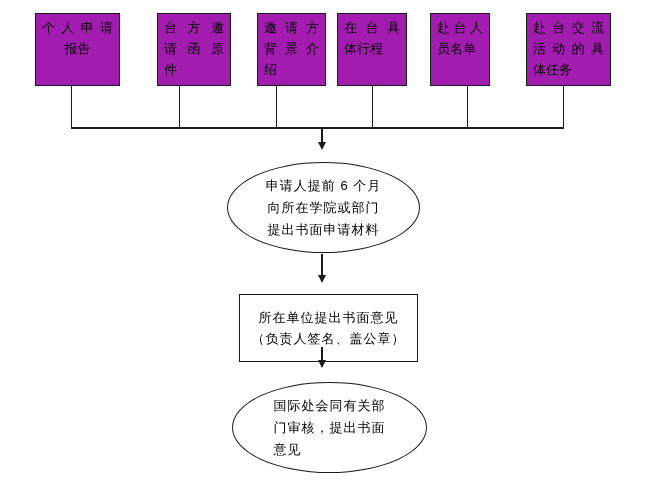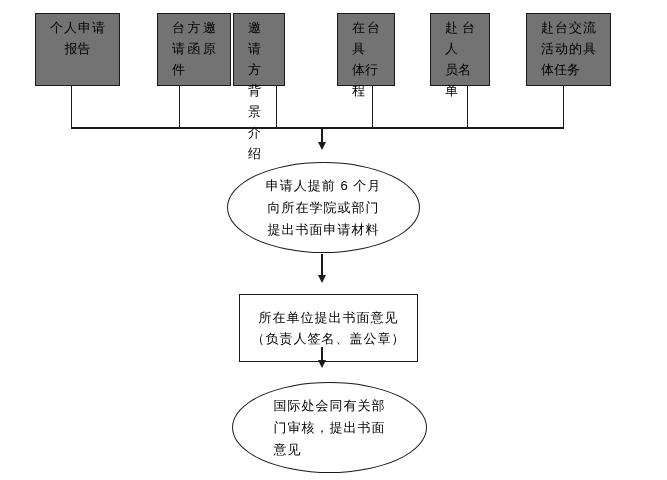--- a/index.html
+++ b/index.html
@@ -16,22 +16,22 @@
     color: #000000;
     overflow: hidden;
   }
   
   .tbox {
     position: absolute;
     box-sizing: border-box;
     top: 13px;
     height: 73px;
     border: 1px solid #1a1a1a;
-    background: #737373;
-    padding: 3px 14px;
+    background: #a21caf;
+    padding: 3px 6px;
     font-size: 13px;
     line-height: 21px;
     color: #000000;
   }
   .ln { display: block; min-height: 21px; }
   .j {                       
     text-align: justify;
     text-align-last: justify;
     text-justify: inter-character;
   }
@@ -90,26 +90,26 @@
 
   <div class="tbox" style="left:35px;  width:85px;">
     <span class="ln j">个人申请</span>
     <span class="ln c">报告</span>
   </div>
   <div class="tbox" style="left:157px; width:74px;">
     <span class="ln j">台方邀</span>
     <span class="ln j">请函原</span>
     <span class="ln l">件</span>
   </div>
-  <div class="tbox" style="left:233px; width:52px;">
+  <div class="tbox" style="left:257px; width:69px;">
     <span class="ln j">邀请方</span>
     <span class="ln j">背景介</span>
     <span class="ln l">绍</span>
   </div>
-  <div class="tbox" style="left:337px; width:58px;">
+  <div class="tbox" style="left:337px; width:70px;">
     <span class="ln j">在台具</span>
     <span class="ln l">体行程</span>
   </div>
   <div class="tbox" style="left:430px; width:60px;">
     <span class="ln j">赴台人</span>
     <span class="ln l">员名单</span>
   </div>
   <div class="tbox" style="left:526px; width:85px;">
     <span class="ln j">赴台交流</span>
     <span class="ln j">活动的具</span>

